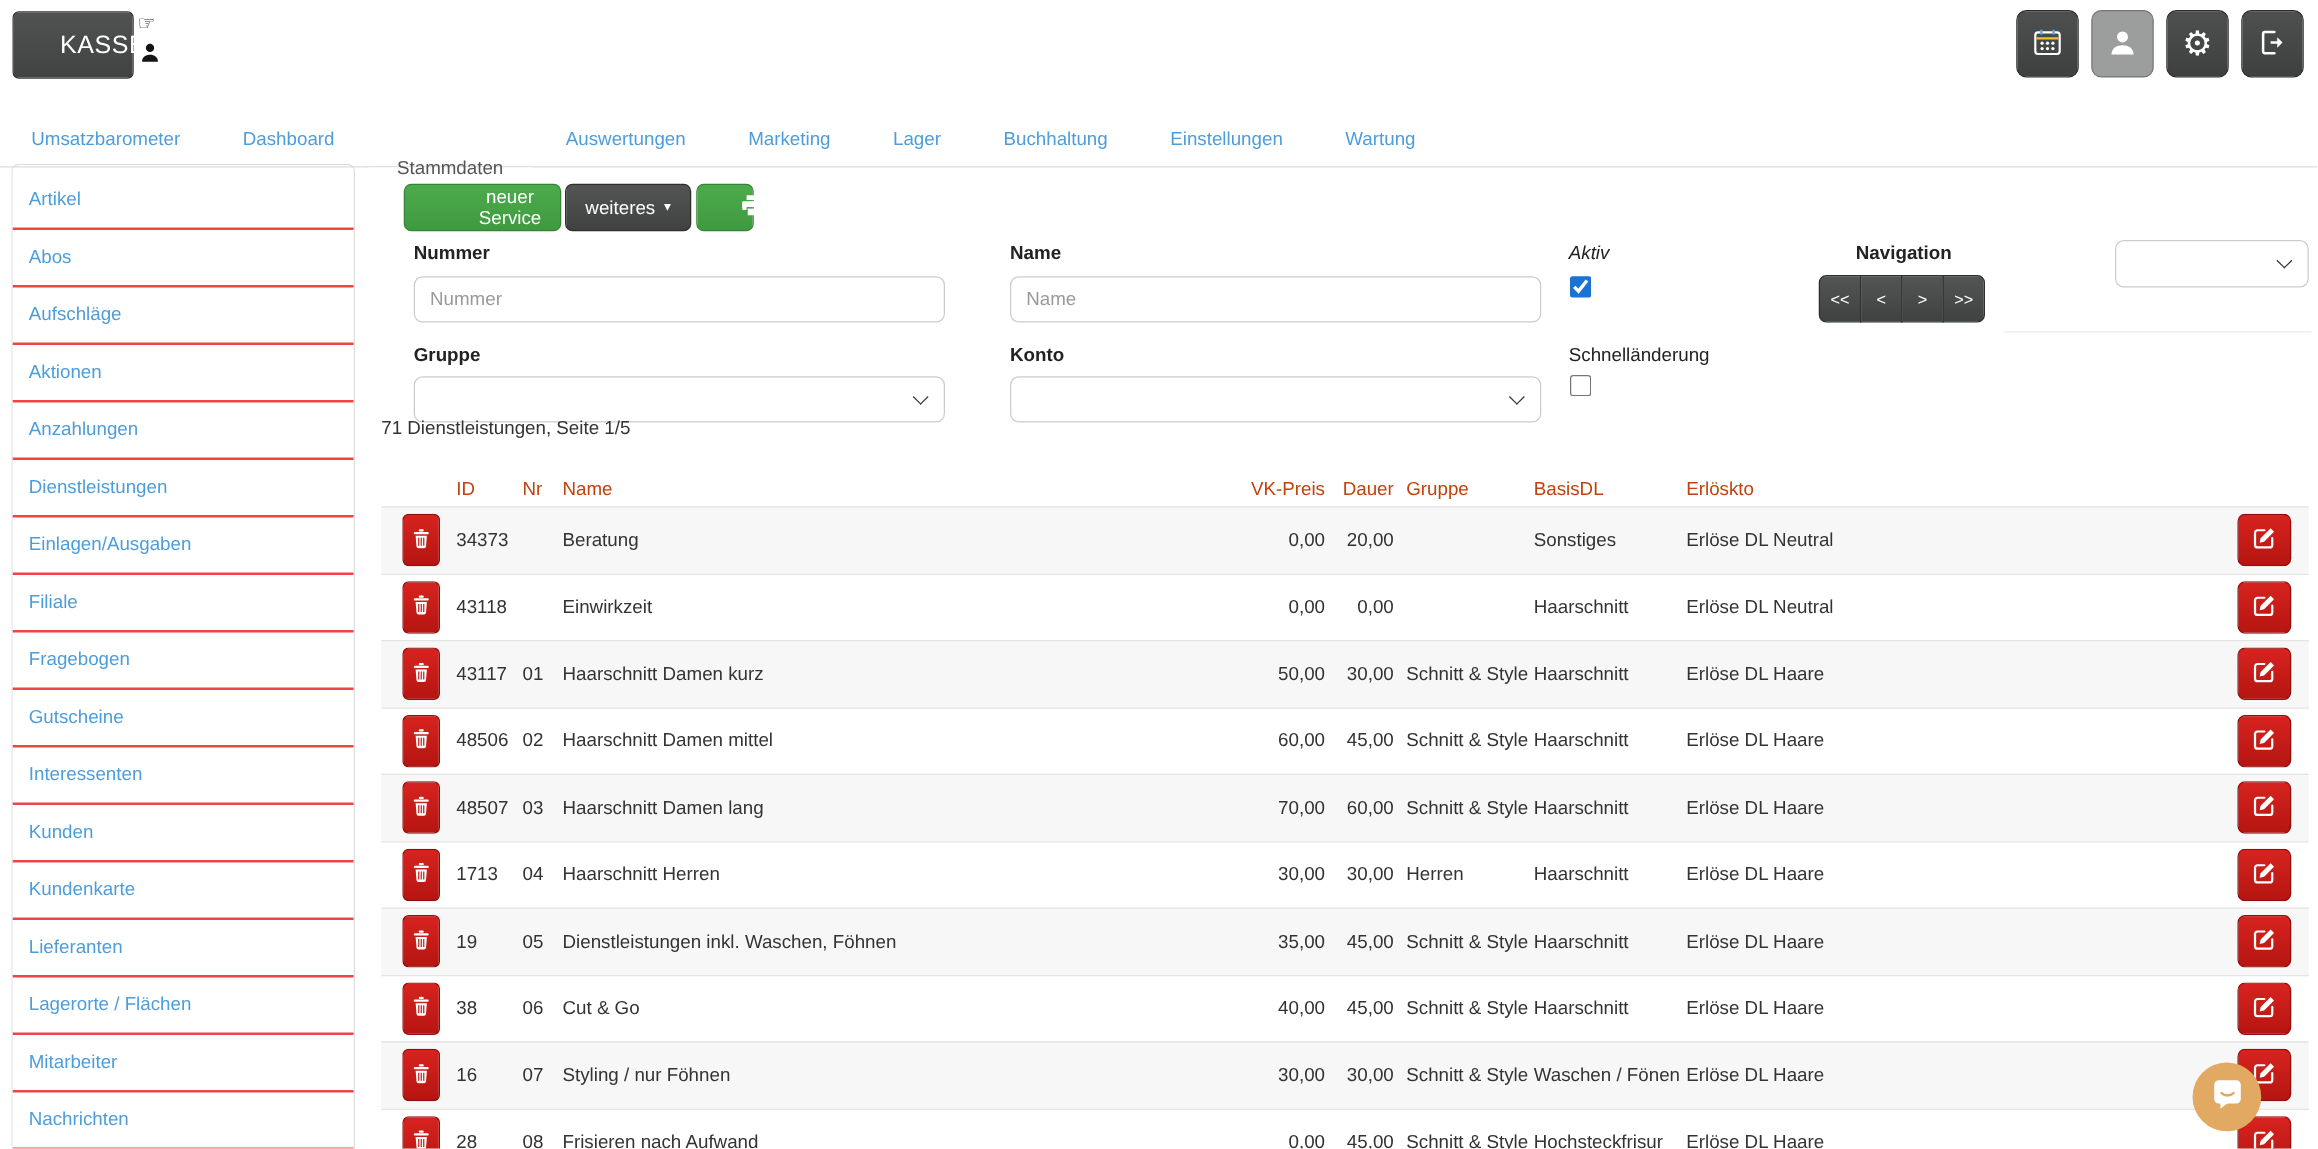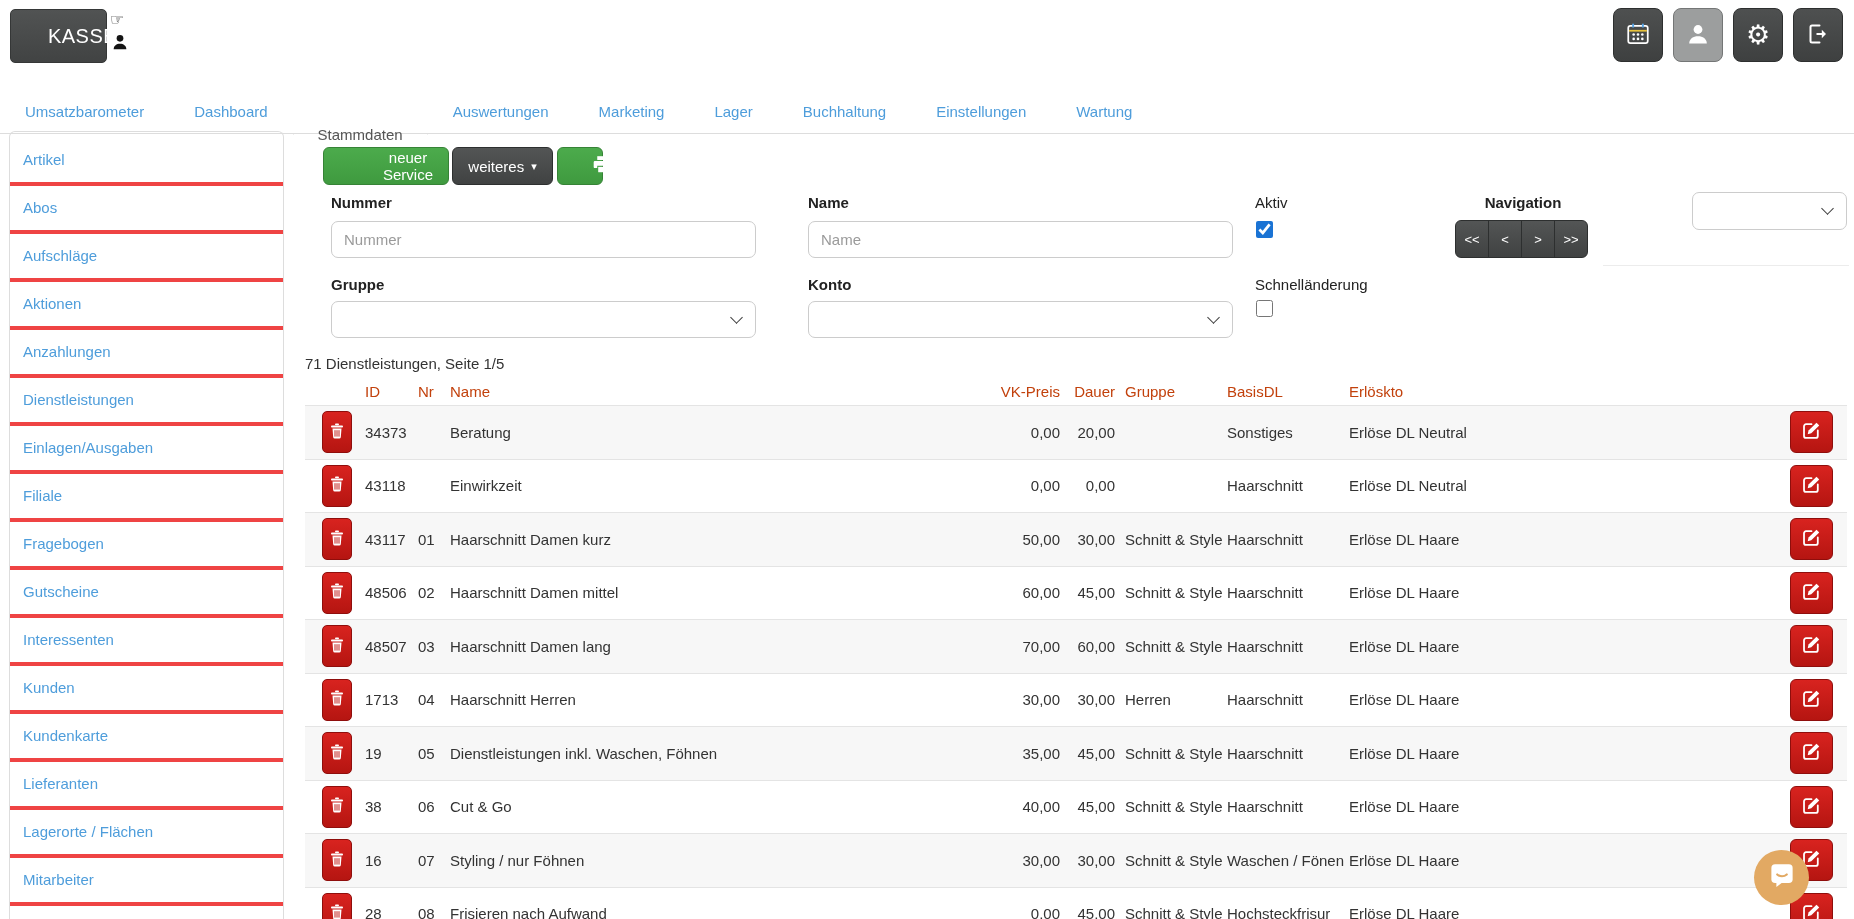--- a/index.html
+++ b/index.html
@@ -24,21 +24,21 @@
         display:flex;align-items:stretch;padding-left:0;}
   .tab{display:flex;align-items:center;padding:0 24px;font-size:15px;color:#4e9ddb;cursor:pointer;
        border:1px solid transparent;margin-bottom:-1px;background:transparent;}
   .tab.active{background:#fff;border-color:#ddd;border-bottom-color:#fff;border-radius:6px 6px 0 0;color:#555;cursor:default;margin-top:44px;}
 
   
   .sidebar{position:absolute;left:9px;top:131px;width:275px;height:788px;box-sizing:border-box;
            border:1px solid #ddd;border-bottom:none;border-radius:6px 6px 0 0;padding-top:6px;overflow:hidden;}
   .sidebar ul{list-style:none;margin:0;padding:0;}
   .sidebar li{padding:12px 10px 12px 13px;line-height:20px;font-size:15px;color:#4e9ddb;cursor:pointer;}
-  .sidebar li + li{border-top:4px solid #ef4444;}
+  .sidebar li + li{border-top:2px solid #ef4444;}
 
   
   .btn{position:absolute;height:38px;box-sizing:border-box;border-radius:6px;color:#fff;font-size:15px;
        display:flex;align-items:center;justify-content:center;gap:7px;cursor:pointer;padding:0;
        font-family:"Liberation Sans",sans-serif;}
   .btn.green{background:linear-gradient(#4cab4c,#3f9a3f);border:1px solid #368336;padding-left:44px;}
   .btn.dark{background:linear-gradient(#535555,#404242);border:1px solid #2d2f2f;}
   .btn-new{left:323px;top:147px;width:126px;}
   .btn-more{left:452px;top:147px;width:101px;text-align:center;}
   .btn-print{left:557px;top:147px;width:44px;}
@@ -58,21 +58,21 @@
   .cbx{position:absolute;width:17px;height:17px;margin:0;accent-color:#1a73d4;cursor:pointer;}
   .navgroup{position:absolute;left:1455px;top:220px;display:flex;}
   .navgroup button{width:34px;height:38px;box-sizing:border-box;background:linear-gradient(#535555,#404242);
         border:1px solid #2d2f2f;color:#fff;font-size:13px;cursor:pointer;margin-left:-1px;padding:0;
         font-family:"Liberation Sans",sans-serif;}
   .navgroup button:first-of-type{border-radius:6px 0 0 6px;margin-left:0;}
   .navgroup button:last-of-type{border-radius:0 6px 6px 0;}
   .hr-right{position:absolute;left:1603px;top:265px;width:246px;height:0;border-top:1px solid #ececec;}
 
   
-  .count{position:absolute;left:305px;top:355px;font-size:15px;color:#333;}
+  .count{position:absolute;left:305px;top:334px;font-size:15px;color:#333;}
   .dtable{position:absolute;left:305px;top:377px;width:1542px;}
   .thead,.trow{display:grid;grid-template-columns:60px 53px 32px 510px 100px 55px 112px 122px 1fr 67px;align-items:center;}
   .thead{height:28px;font-weight:normal;font-size:15px;color:#c2410c;}
   .rows .trow{height:53.5px;box-sizing:border-box;border-top:1px solid #e4e4e4;font-size:15px;color:#333;}
   .rows div.trow:nth-of-type(odd){background:#f7f7f7;}
   .cell{overflow:hidden;white-space:nowrap;}
   .c-vk,.c-dauer{text-align:right;}
   .c-gruppe{padding-left:10px;}
   .btn-del{width:30px;height:42px;margin-left:17px;border-radius:5px;cursor:pointer;padding:0;
            background:linear-gradient(#d8231f,#b51511);border:1px solid #8f0e0c;
@@ -191,21 +191,21 @@
         <path d="M2 5h12a1 1 0 0 1 1 1v4a1 1 0 0 1-1 1h-2V9H4v2H2a1 1 0 0 1-1-1V6a1 1 0 0 1 1-1z"></path>
         <rect x="4.8" y="10" width="6.4" height="4.5"></rect>
       </svg>
     </span>
   </button>
 
   <label class="lbl" style="left:331px;top:195px;">Nummer</label>
   <input class="inp" style="left: 331px; top: 221px;" placeholder="Nummer">
   <label class="lbl" style="left:808px;top:195px;">Name</label>
   <input class="inp" style="left: 808px; top: 221px;" placeholder="Name">
-  <label class="lbl plain" style="left:1255px;top:195px;">Aktiv</label>
+  <label class="lbl plain" style="left:1255px;top:195px;font-style:italic;">Aktiv</label>
   <input type="checkbox" class="cbx" style="left: 1256px; top: 221px;" checked="">
   <label class="lbl" style="left:1455px;top:195px;width:136px;text-align:center;">Navigation</label>
   <div class="navgroup">
 
   <button>&lt;&lt;</button>
       <button>&lt;</button>
       <button>&gt;</button>
       <button>&gt;&gt;</button>
     </div>
   <div class="selwrap" style="left:1692px;top:192px;width:155px;height:38px;">

